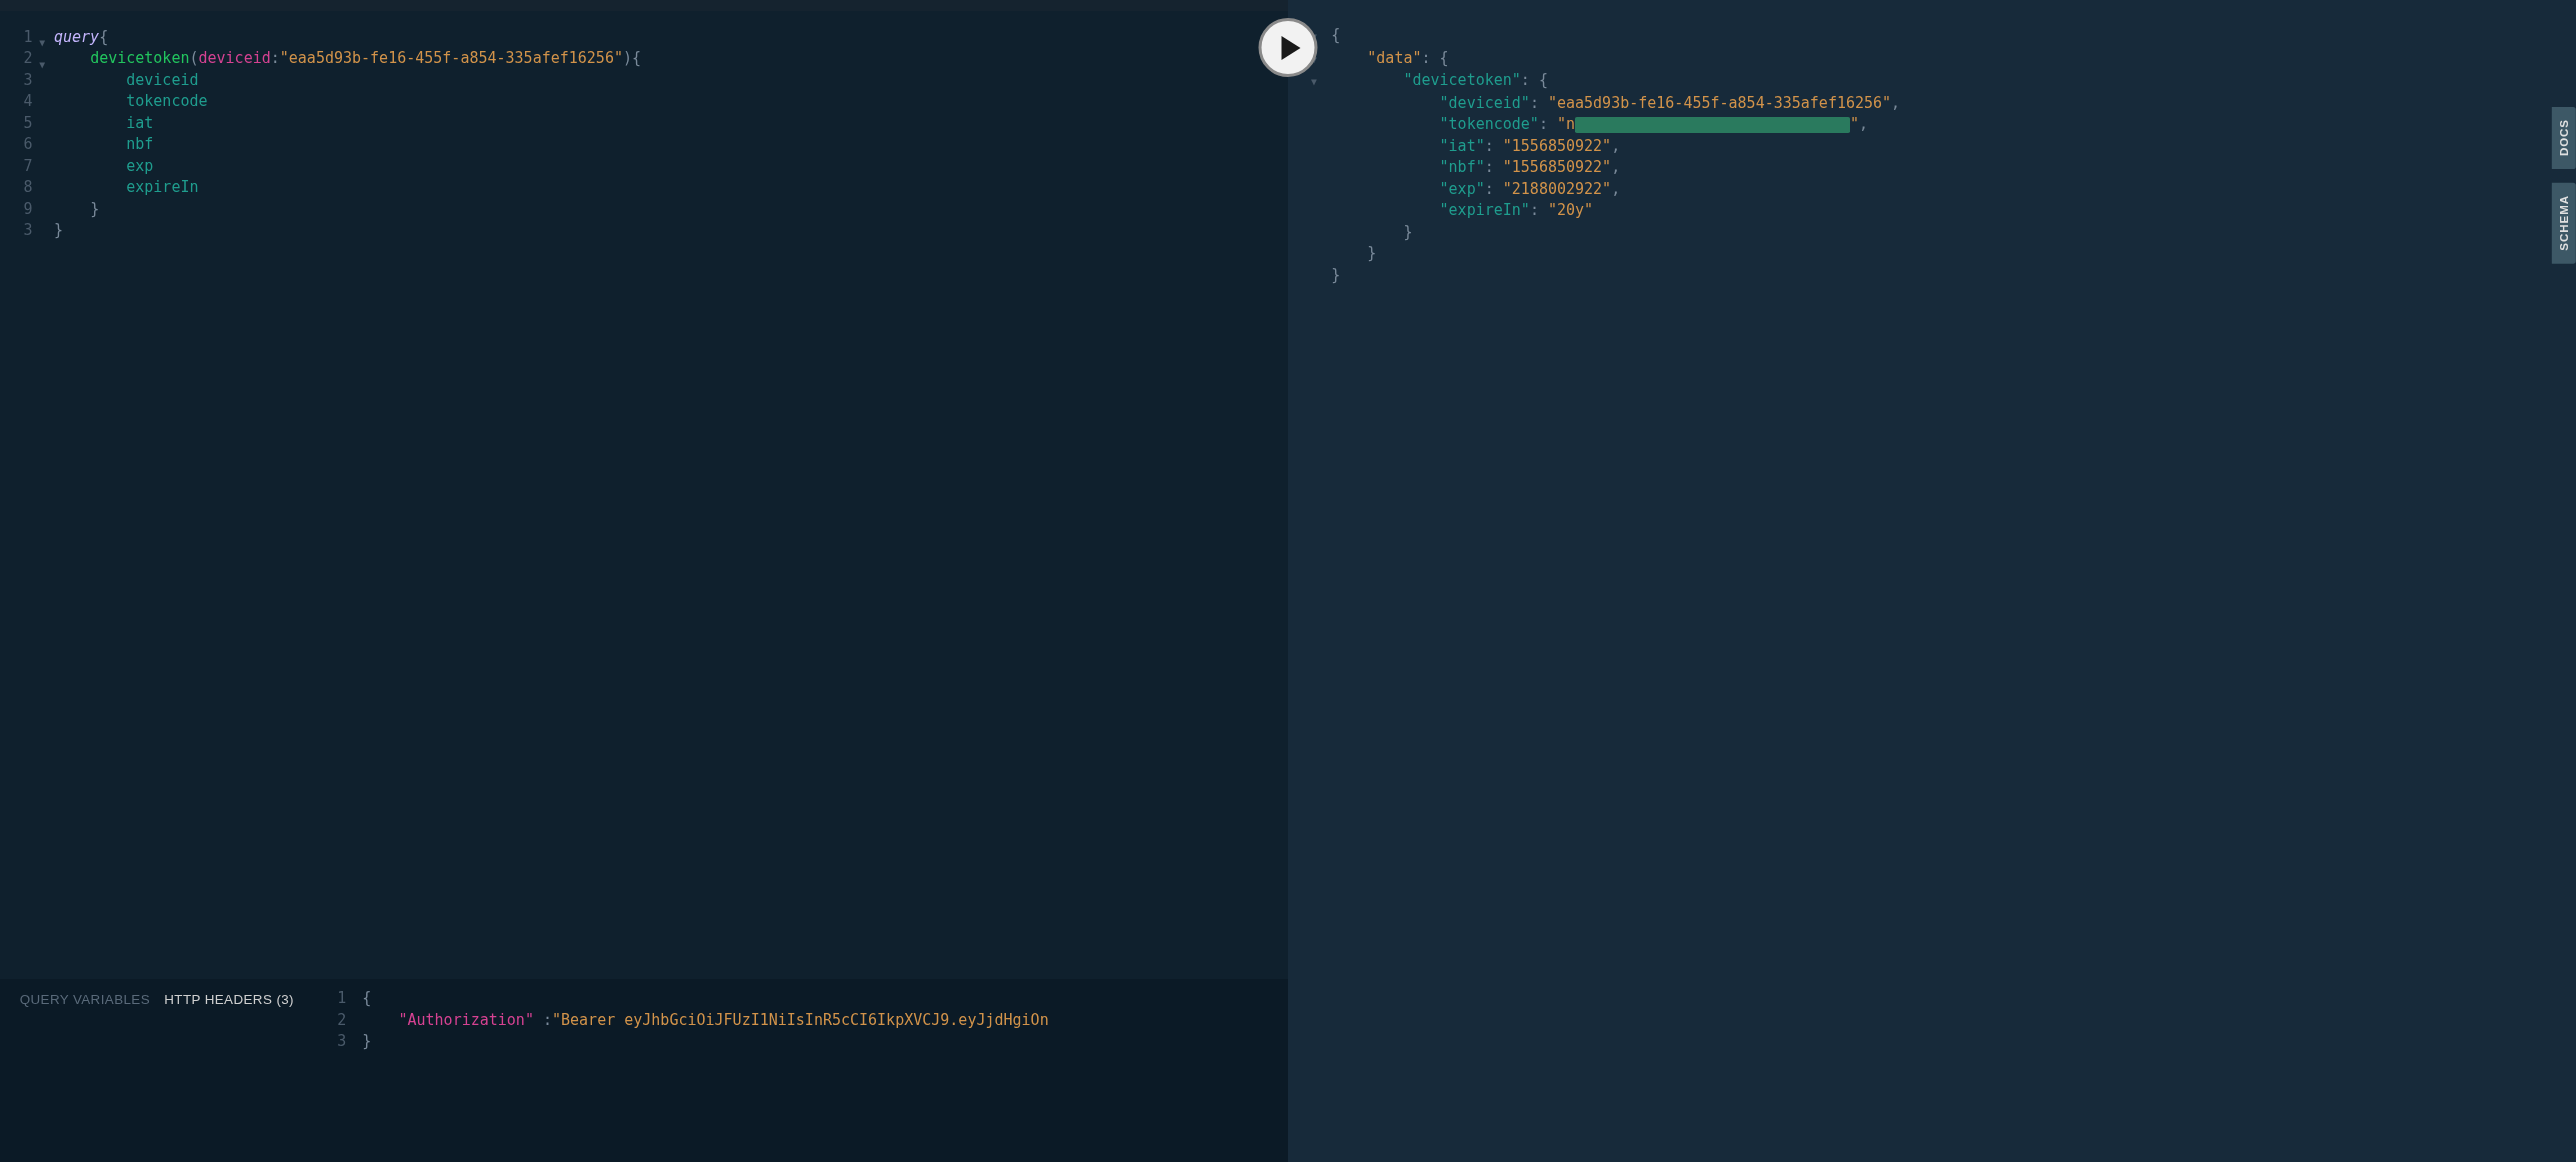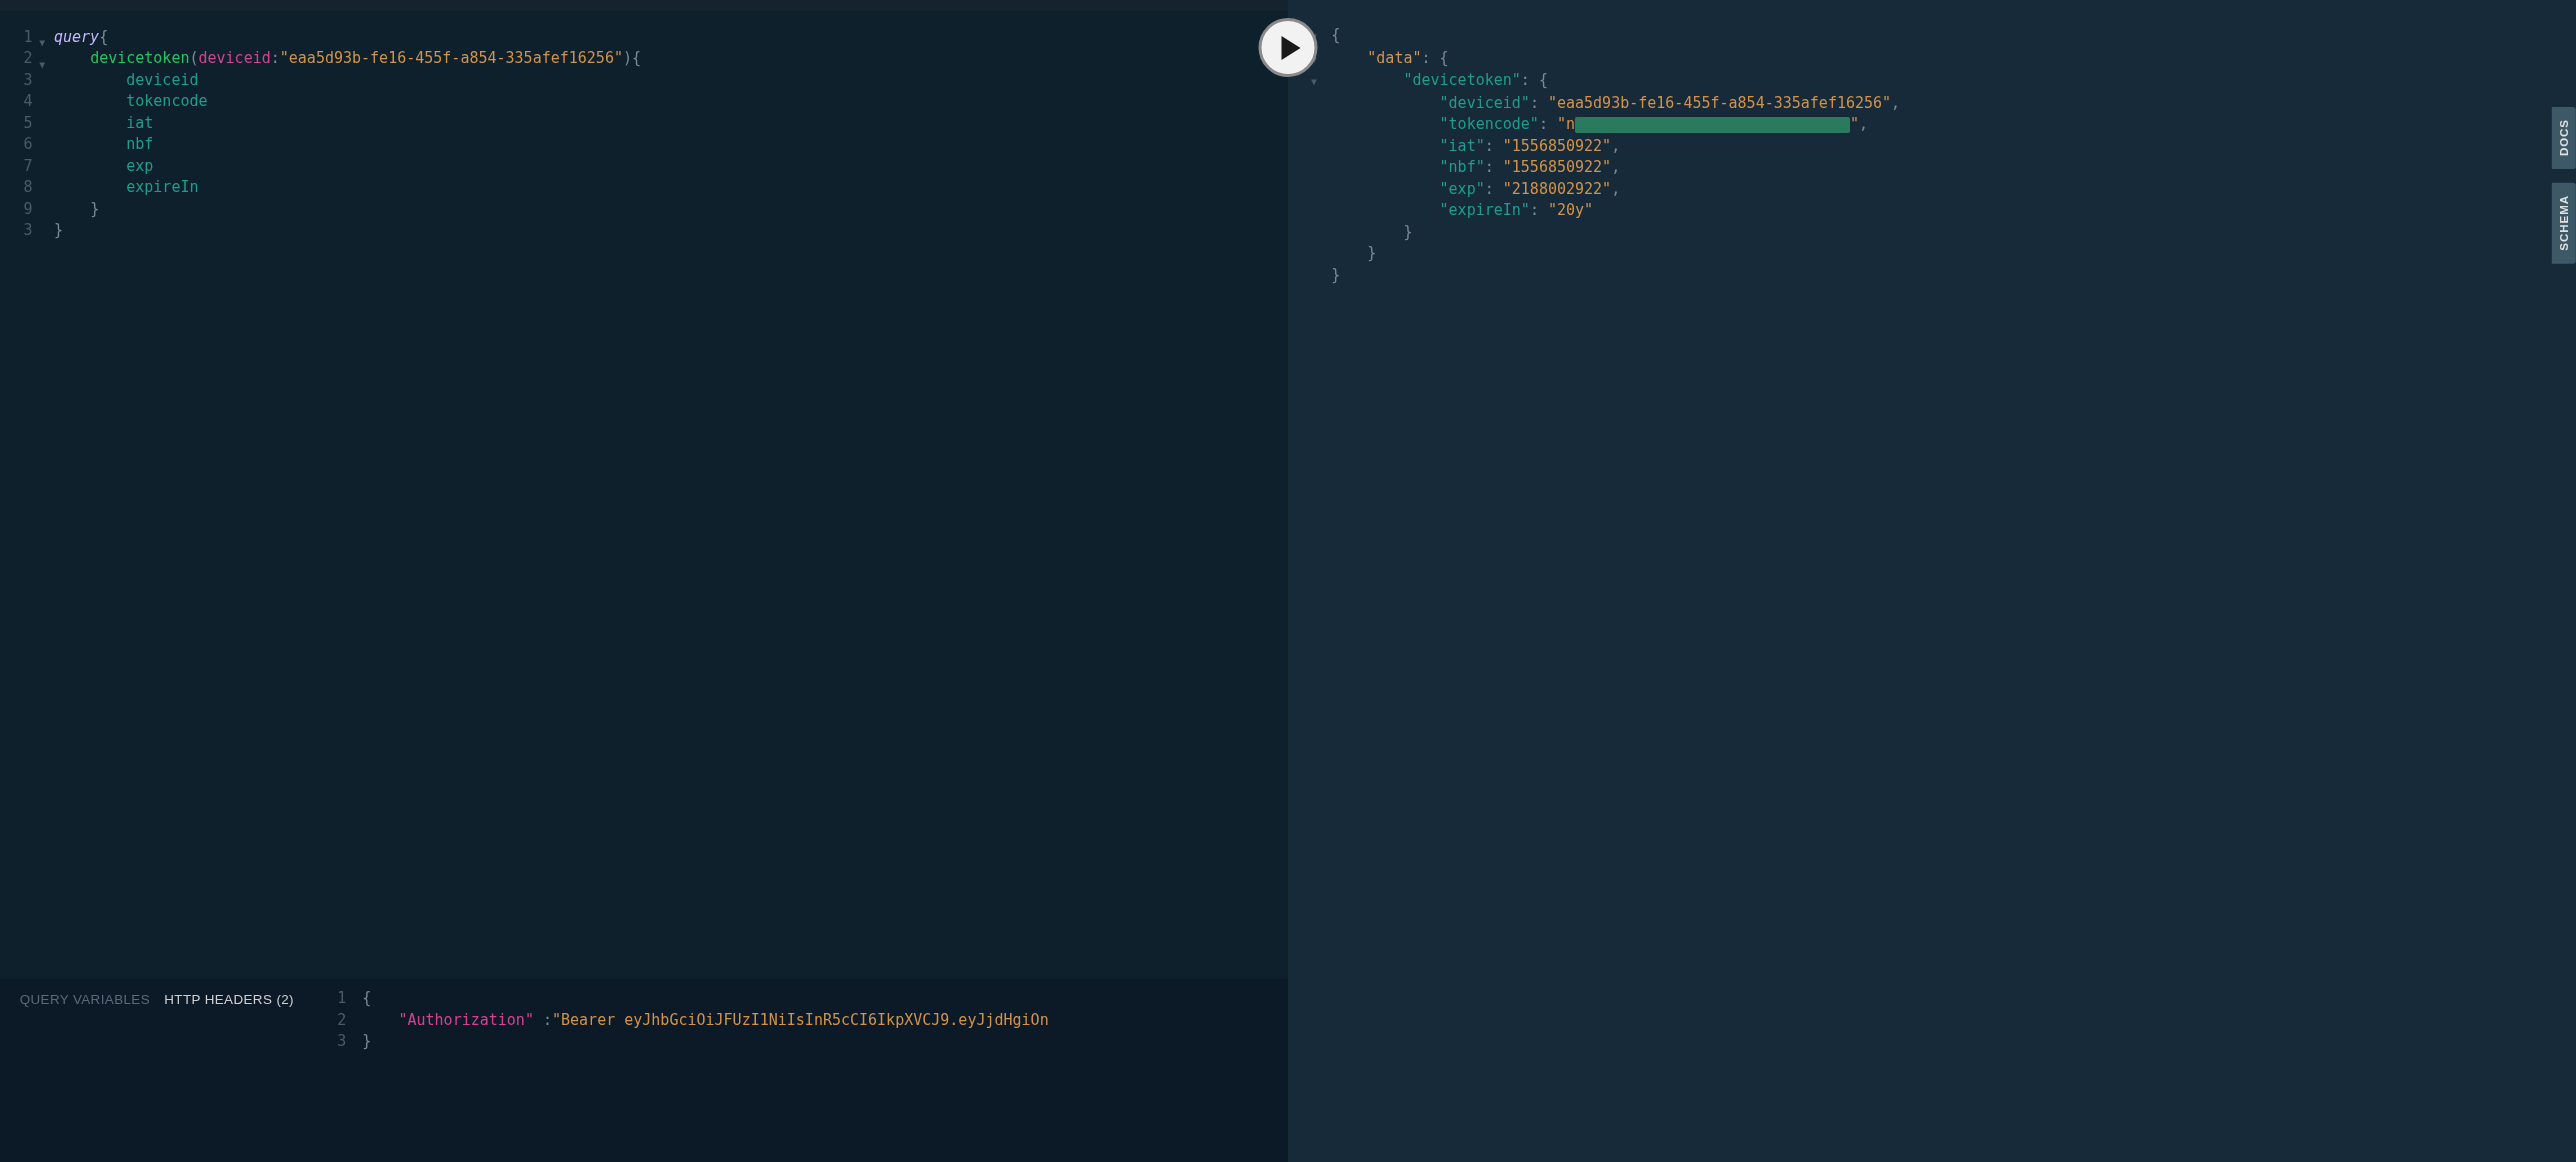--- a/index.html
+++ b/index.html
@@ -196,21 +196,21 @@
           <div class="ln">8</div>
           <div class="ln">9</div>
           <div class="ln">3</div>
         </div>
       <div class="code-area" id="q-code"><div><span class="tok-keyword">query</span><span class="tok-brace">{</span></div><div>    <span class="tok-field">devicetoken</span><span class="tok-punct">(</span><span class="tok-arg">deviceid</span><span class="tok-punct">:</span><span class="tok-string">"eaa5d93b-fe16-455f-a854-335afef16256"</span><span class="tok-punct">)</span><span class="tok-brace">{</span></div><div>        <span class="tok-prop">deviceid</span></div><div>        <span class="tok-prop">tokencode</span></div><div>        <span class="tok-prop">iat</span></div><div>        <span class="tok-prop">nbf</span></div><div>        <span class="tok-prop">exp</span></div><div>        <span class="tok-prop">expireIn</span></div><div>    <span class="tok-brace">}</span></div><div><span class="tok-brace">}</span></div></div>
     </div>
 
     <div class="bottom-panel">
       <div class="bottom-tabs">
         <div class="bottom-tab">QUERY VARIABLES</div>
-        <div class="bottom-tab active">HTTP HEADERS (2)</div>
+        <div class="bottom-tab active">HTTP HEADERS (3)</div>
       </div>
       <div class="headers-editor">
         <div class="gutter" id="h-gutter">
             <div class="ln">1</div>
             <div class="ln">2</div>
             <div class="ln">3</div>
           </div>
         <div class="code-area" id="h-code"><div><span class="tok-brace">{</span></div><div>    <span class="tok-arg">"Authorization"</span><span> </span><span class="tok-punct">:</span><span class="tok-string">"Bearer eyJhbGciOiJFUzI1NiIsInR5cCI6IkpXVCJ9.eyJjdHgiOn</span></div><div><span class="tok-brace">}</span></div></div>
       </div>
     </div>

